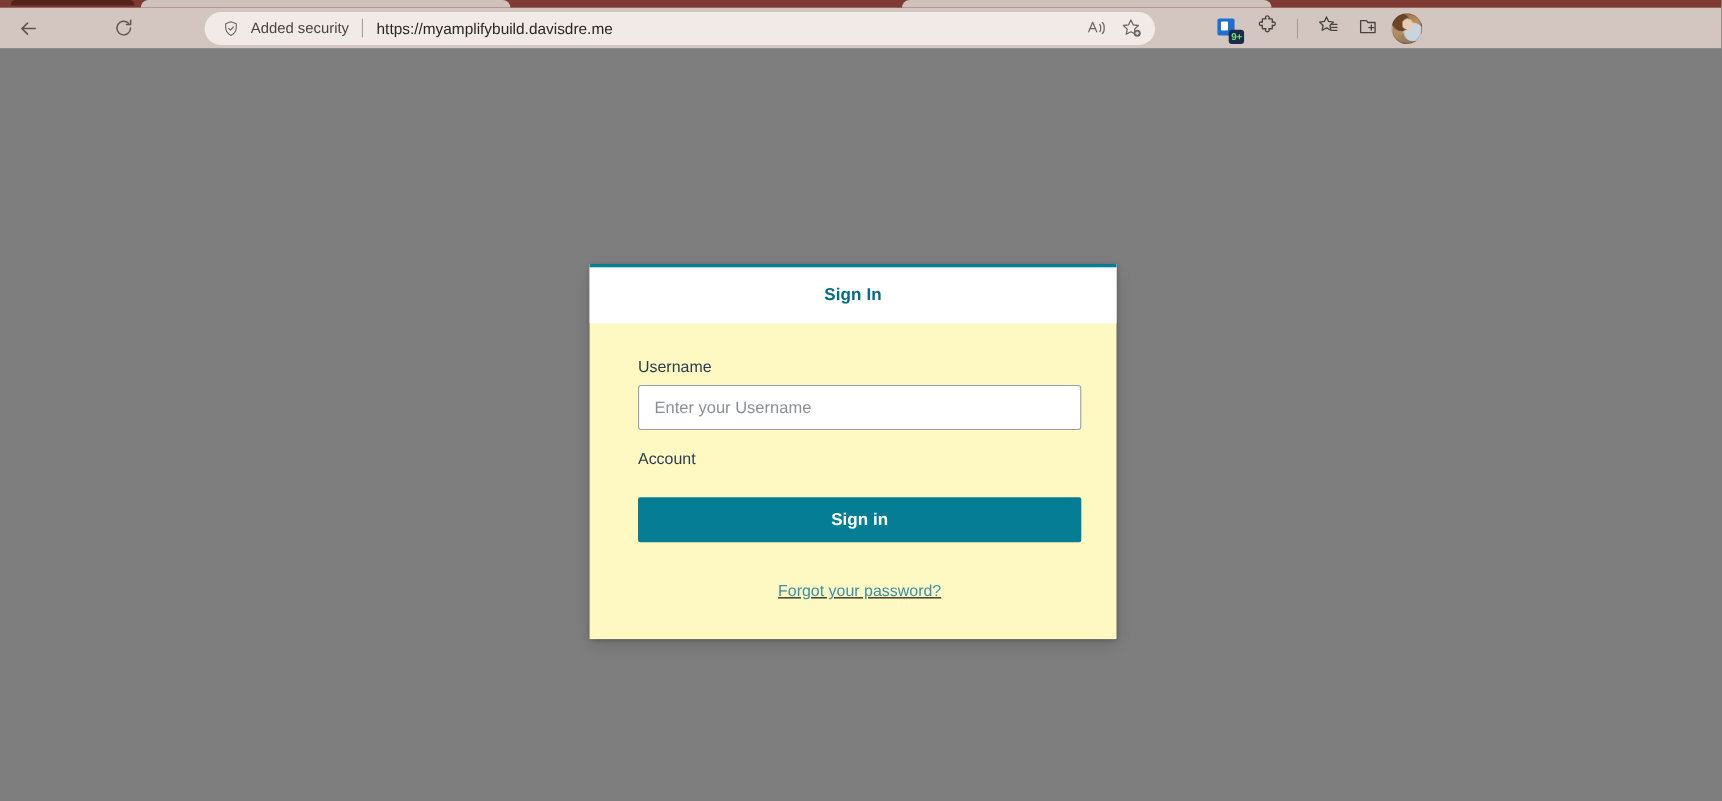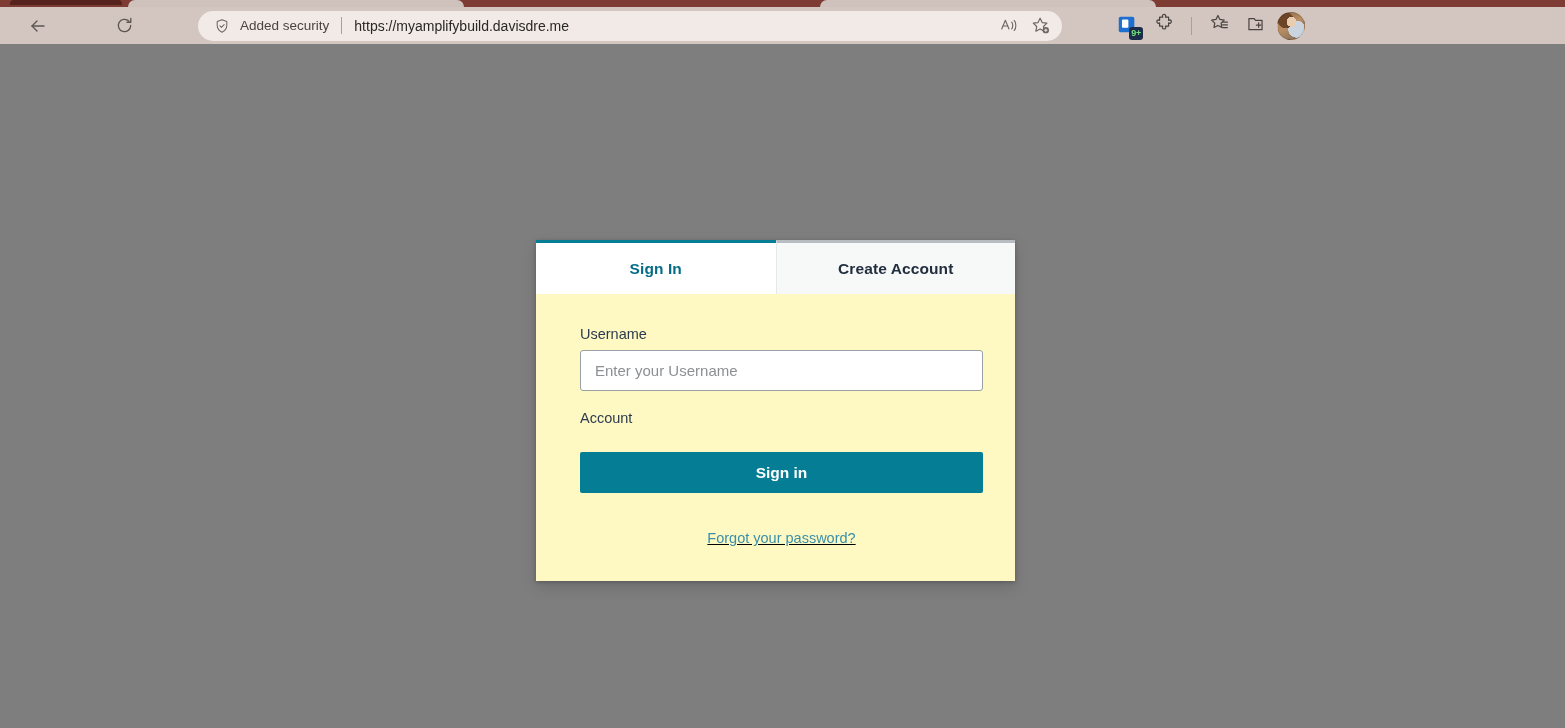--- a/index.html
+++ b/index.html
@@ -52,21 +52,21 @@
     left: 820px;
     top: 0;
     width: 336px;
     height: 7px;
     background: #cfc2bc;
     border-radius: 7px 7px 0 0;
   }
 
   .toolbar {
     position: absolute;
-    top: 7px; left: 12px;
+    top: 7px; left: 0;
     width: 1305px;
     height: 37px;
     display: flex;
     align-items: center;
     gap: 43px;
   }
 
   .nav-btn {
     width: 34px; height: 34px;
     margin-left: 9px;
@@ -393,23 +393,20 @@
 </div>
 
 <div class="viewport">
 
   <div class="auth-card">
 
     <div class="tabs">
       <div class="tab active">
         <span>Sign In</span>
       </div>
-      <div class="tab inactive">
-        <span>Create Account</span>
-      </div>
     </div>
 
     <div class="card-body">
 
       <div class="field-label">Username</div>
       <input class="text-input" type="text" placeholder="Enter your Username" style="">
 
       <div class="field-gap"></div>
 
       <div class="field-label">Account</div>

